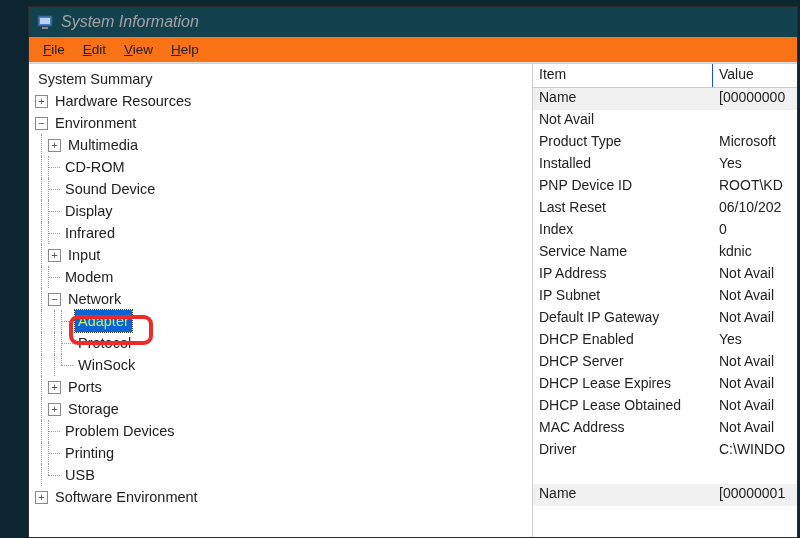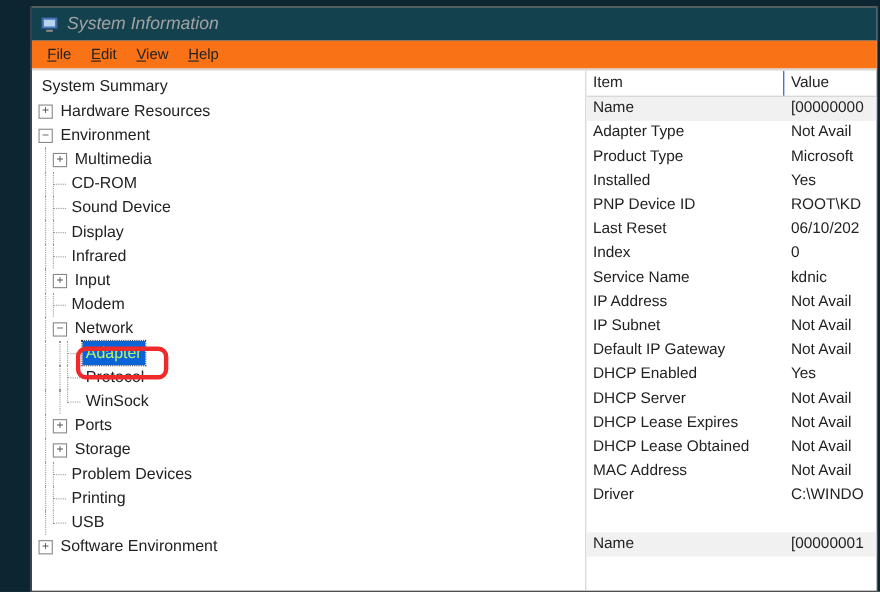--- a/index.html
+++ b/index.html
@@ -174,21 +174,20 @@
       <div class="detail-header">
         <div class="detail-col-h item">Item</div>
         <div class="detail-col-h value">Value</div>
       </div>
       <div class="detail-body" id="detail-body">
       <div class="detail-row alt">
             <div class="detail-item">Name</div>
             <div class="detail-value">[00000000</div>
           </div>
           <div class="detail-row">
-            <div class="detail-item">Adapter Type</div>
             <div class="detail-value">Not Avail</div>
           </div>
           <div class="detail-row">
             <div class="detail-item">Product Type</div>
             <div class="detail-value">Microsoft</div>
           </div>
           <div class="detail-row">
             <div class="detail-item">Installed</div>
             <div class="detail-value">Yes</div>
           </div>

